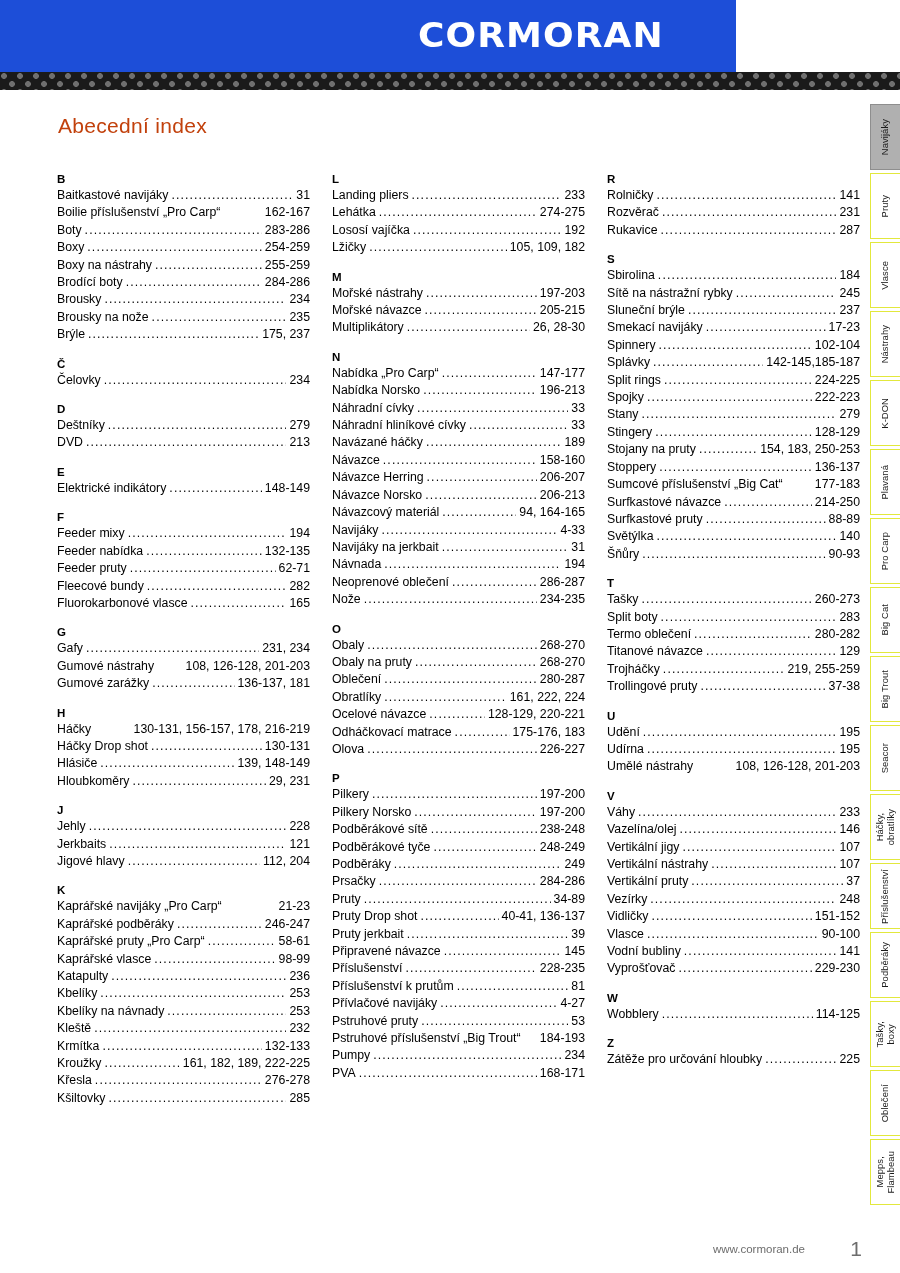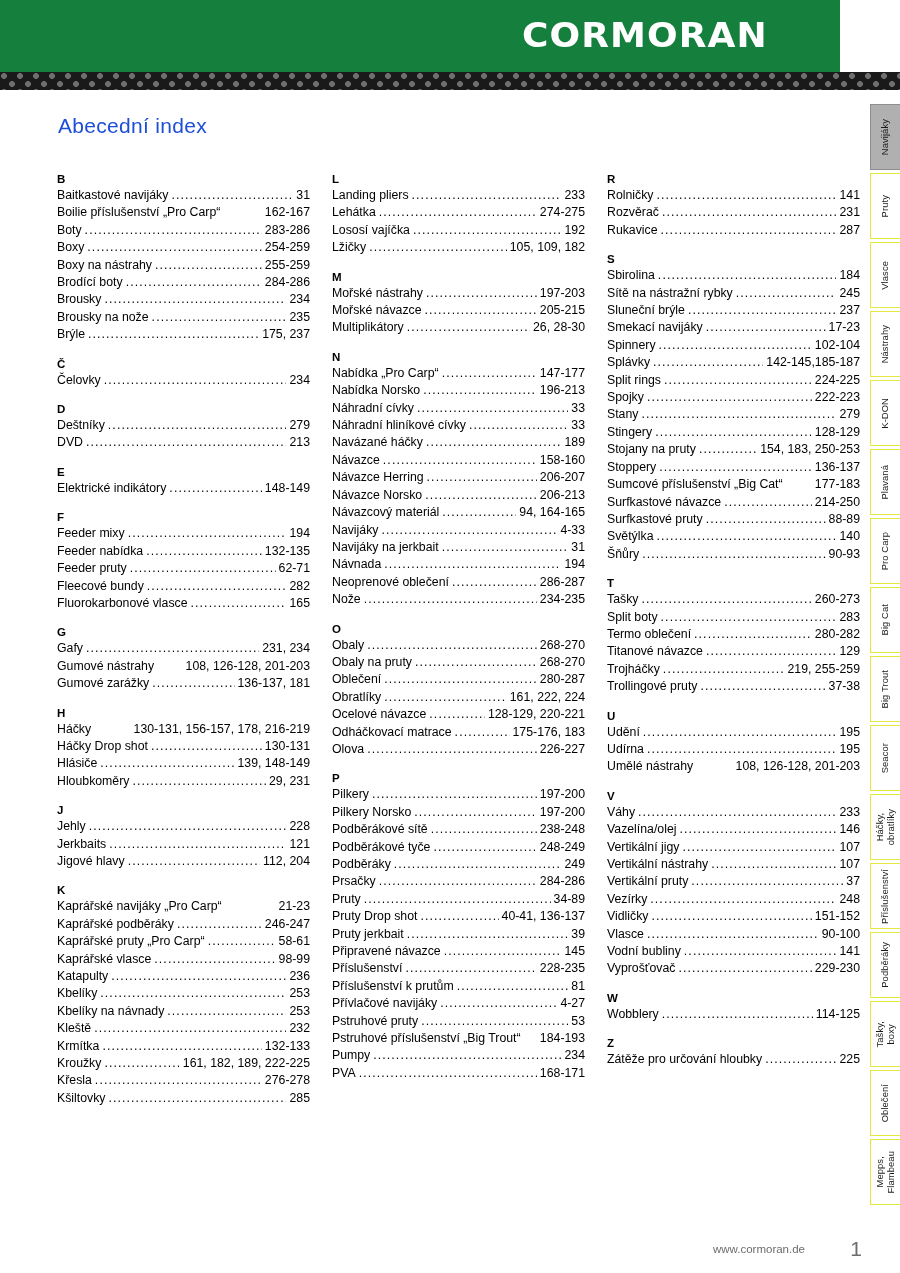--- a/index.html
+++ b/index.html
@@ -12,23 +12,23 @@
     height: 1273px;
     position: relative;
     font-family: "Liberation Sans", sans-serif;
     overflow: hidden;
   }
 
   
   .header-band {
     position: absolute;
     left: 0; top: 0;
-    width: 840px;
+    width: 736px;
     height: 72px;
-    background: #15803d;
+    background: #1d4ed8;
   }
   .logo-block {
     position: absolute;
     right: 72px;
     top: 18px;
     text-align: right;
     user-select: none;
   }
   .logo-word {
     font-family: "DejaVu Sans", sans-serif;
@@ -60,21 +60,21 @@
       linear-gradient(#1a1a1a, #1a1a1a);
     background-size: 16px 16px, 16px 16px, 100% 100%;
   }
 
   
   .page-title {
     position: absolute;
     left: 58px;
     top: 114px;
     font-size: 21px;
-    color: #1d4ed8;
+    color: #c2410c;
     letter-spacing: .3px;
     font-weight: normal;
   }
 
   
   .index-area {
     position: absolute;
     left: 57px;
     top: 172px;
     width: 790px;

